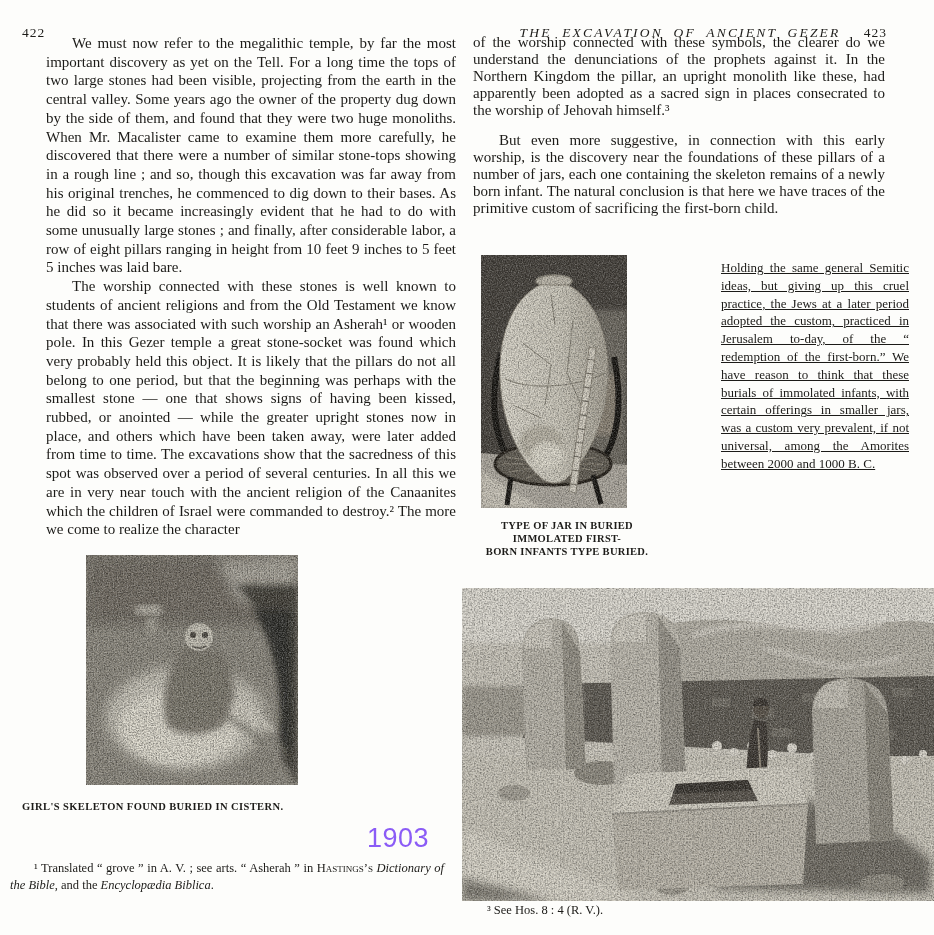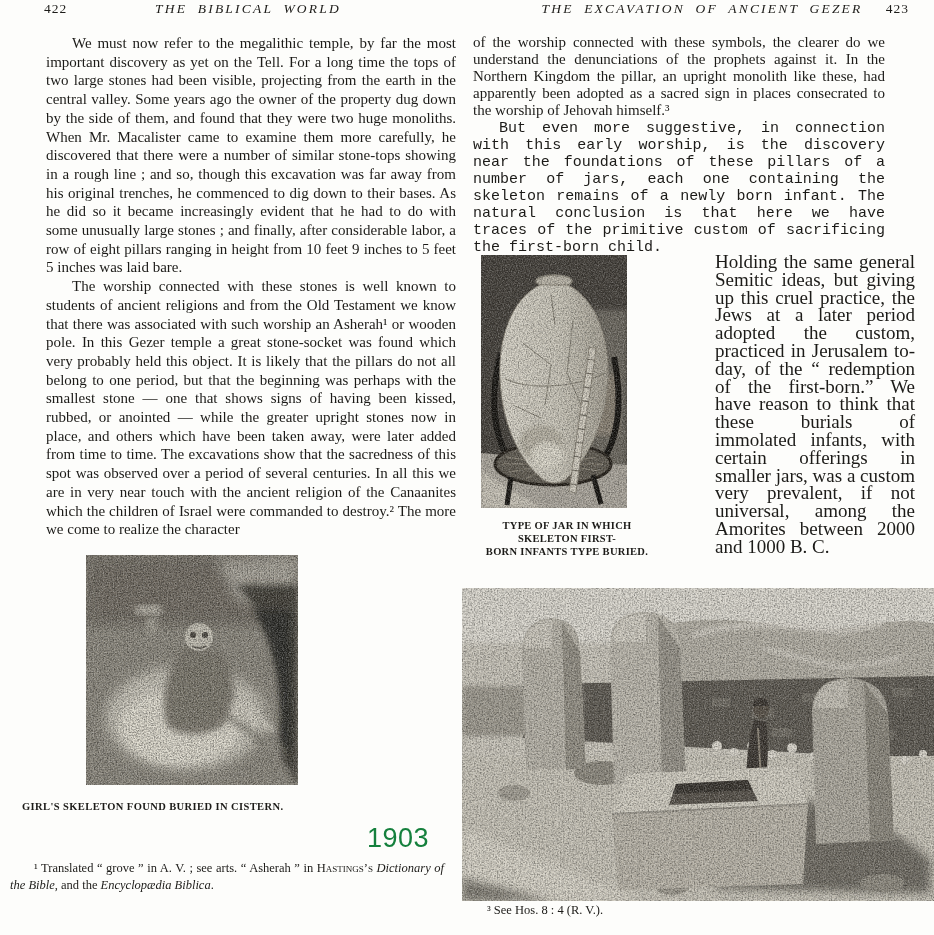--- a/index.html
+++ b/index.html
@@ -8,65 +8,65 @@
     background:#fdfdfb;
     font-family:"Liberation Serif", serif;
     color:#1c1b18;
     position:relative;
     overflow:hidden;
   }
   .page{position:absolute;top:0;height:935px;}
   .page-left{left:0;width:467px;}
   .page-right{left:467px;width:467px;}
 
-  .running-head{position:absolute;top:1px;height:20px;margin-left:22px;}
+  .running-head{position:absolute;top:25px;height:20px;}
   .rh-left{left:22px;width:408px;}
   .rh-right{left:6px;width:414px;}
   .running-title{
     position:absolute;left:0;right:0;text-align:center;
     font-style:italic;font-size:13.5px;letter-spacing:2.2px;word-spacing:5px;
     white-space:nowrap;
   }
   .page-num{position:absolute;font-size:13.5px;letter-spacing:1px;top:0;}
   .pn-left{left:0;}
   .pn-right{right:0;}
 
   .text-flow{position:absolute;text-align:justify;}
   .flow-left{top:34px;left:22px;width:410px;margin-left:24px;}
   .flow-right{top:34px;left:6px;width:412px;}
   p.body-text{
     margin:0;font-size:15px;line-height:18.7px;
   }
   p.indent{text-indent:26px;}
   .flow-right p.body-text{line-height:17px;}
-  .flow-right p.second{margin-top:1px;font-family:Liberation Mono, monospace;}
+  .flow-right p.second{margin-top:13px;}
 
   .wrap-row{
     position:absolute;top:240px;left:6px;width:454px;
     display:flex;align-items:flex-start;
   }
   .jar-figure{flex:none;width:190px;margin:0 40px 0 0;}
   .jar-photo-box{margin:15px 0 0 8px;}
   .jar-caption{
     margin-top:11px;width:188px;text-align:center;
     font-weight:bold;font-size:10.5px;line-height:13px;letter-spacing:0.3px;
   }
   .wrap-text{flex:1;padding-top:1px;}
-  .wrap-text p{margin:12px;font-size:19px;line-height:17.8px;text-align:justify;}
+  .wrap-text p{margin:18px;font-size:13px;line-height:17.8px;text-align:justify;text-decoration:underline;}
 
   .photo{display:block;}
   .fig-skeleton{position:absolute;left:86px;top:555px;}
   .caption-skeleton{
     position:absolute;top:801px;left:22px;width:408px;text-align:left;
     font-weight:bold;font-size:10.5px;letter-spacing:0.4px;
   }
   .year-stamp{
     position:absolute;left:367px;top:823px;
     font-family:"Liberation Sans", sans-serif;
-    font-size:27px;color:#15803d;letter-spacing:0.5px;
+    font-size:27px;color:#8b5cf6;letter-spacing:0.5px;
   }
   .footnote-left{
     position:absolute;left:10px;top:860px;width:434px;
     font-size:12.5px;line-height:17px;text-indent:24px;text-align:justify;
   }
   .footnote-left .bk{font-style:italic;}
   .footnote-left .sc{font-variant:small-caps;}
   .fig-pillars{position:absolute;left:-5px;top:588px;}
   .footnote-right{
     position:absolute;left:20px;top:903px;font-size:12.5px;
@@ -74,21 +74,20 @@
 </style>
 </head>
 <body>
 
 <div>
 
   <div class="page page-left">
 
     <div class="running-head rh-left">
       <span class="page-num pn-left">422</span>
-      <span class="running-title">THE BIBLICAL WORLD</span>
     </div>
 
     <div class="text-flow flow-left">
       <p class="body-text indent">We must now refer to the megalithic temple, by far the most important discovery as yet on the Tell.  For a long time the tops of two large stones had been visible, projecting from the earth in the central valley.  Some years ago the owner of the property dug down by the side of them, and found that they were two huge monoliths.  When Mr. Macalister came to examine them more carefully, he discovered that there were a number of similar stone-tops showing in a rough line ; and so, though this excavation was far away from his original trenches, he commenced to dig down to their bases.  As he did so it became increasingly evident that he had to do with some unusually large stones ; and finally, after considerable labor, a row of eight pillars ranging in height from 10 feet 9 inches to 5 feet 5 inches was laid bare.</p>
       <p class="body-text indent">The worship connected with these stones is well known to students of ancient religions and from the Old Testament we know that there was associated with such worship an Asherah¹ or wooden pole.  In this Gezer temple a great stone-socket was found which very probably held this object.  It is likely that the pillars do not all belong to one period, but that the beginning was perhaps with the smallest stone — one that shows signs of having been kissed, rubbed, or anointed — while the greater upright stones now in place, and others which have been taken away, were later added from time to time.  The excavations show that the sacredness of this spot was observed over a period of several centuries.  In all this we are in very near touch with the ancient religion of the Canaanites which the children of Israel were commanded to destroy.²  The more we come to realize the character</p>
     </div>
 
     <svg class="photo fig-skeleton" width="212" height="230" viewBox="0 0 212 230">
       <defs>
         <filter id="blurA6">
@@ -211,21 +210,21 @@
                   <path d="M96,202 h7"></path>
                 <path d="M96,216 h7"></path>
                   <path d="M96,230 h7"></path>
               </g>
             </g>
             <rect width="146" height="253" filter="url(#gB)" opacity="0.4"></rect>
             <rect width="146" height="253" filter="url(#gBw)" opacity="0.28"></rect>
           </svg>
         </div>
         <figcaption class="jar-caption">
-          <div>TYPE OF JAR IN WHICH SKELETON FIRST-</div>
+          <div>TYPE OF JAR IN BURIED IMMOLATED FIRST-</div>
           <div>BORN INFANTS TYPE BURIED.</div>
         </figcaption>
       </figure>
       <div class="wrap-text">
         <p>Holding the same general Semitic ideas, but giving up this cruel practice, the Jews at a later period adopted the custom, practiced in Jerusalem to-day, of the “ redemption of the first-born.”  We have reason to think that these burials of immolated infants, with certain offerings in smaller jars, was a custom very prevalent, if not universal, among the Amorites between 2000 and 1000 B. C.</p>
       </div>
     </div>
 
     <svg class="photo fig-pillars" width="472" height="313" viewBox="0 0 472 313">
       <defs>

